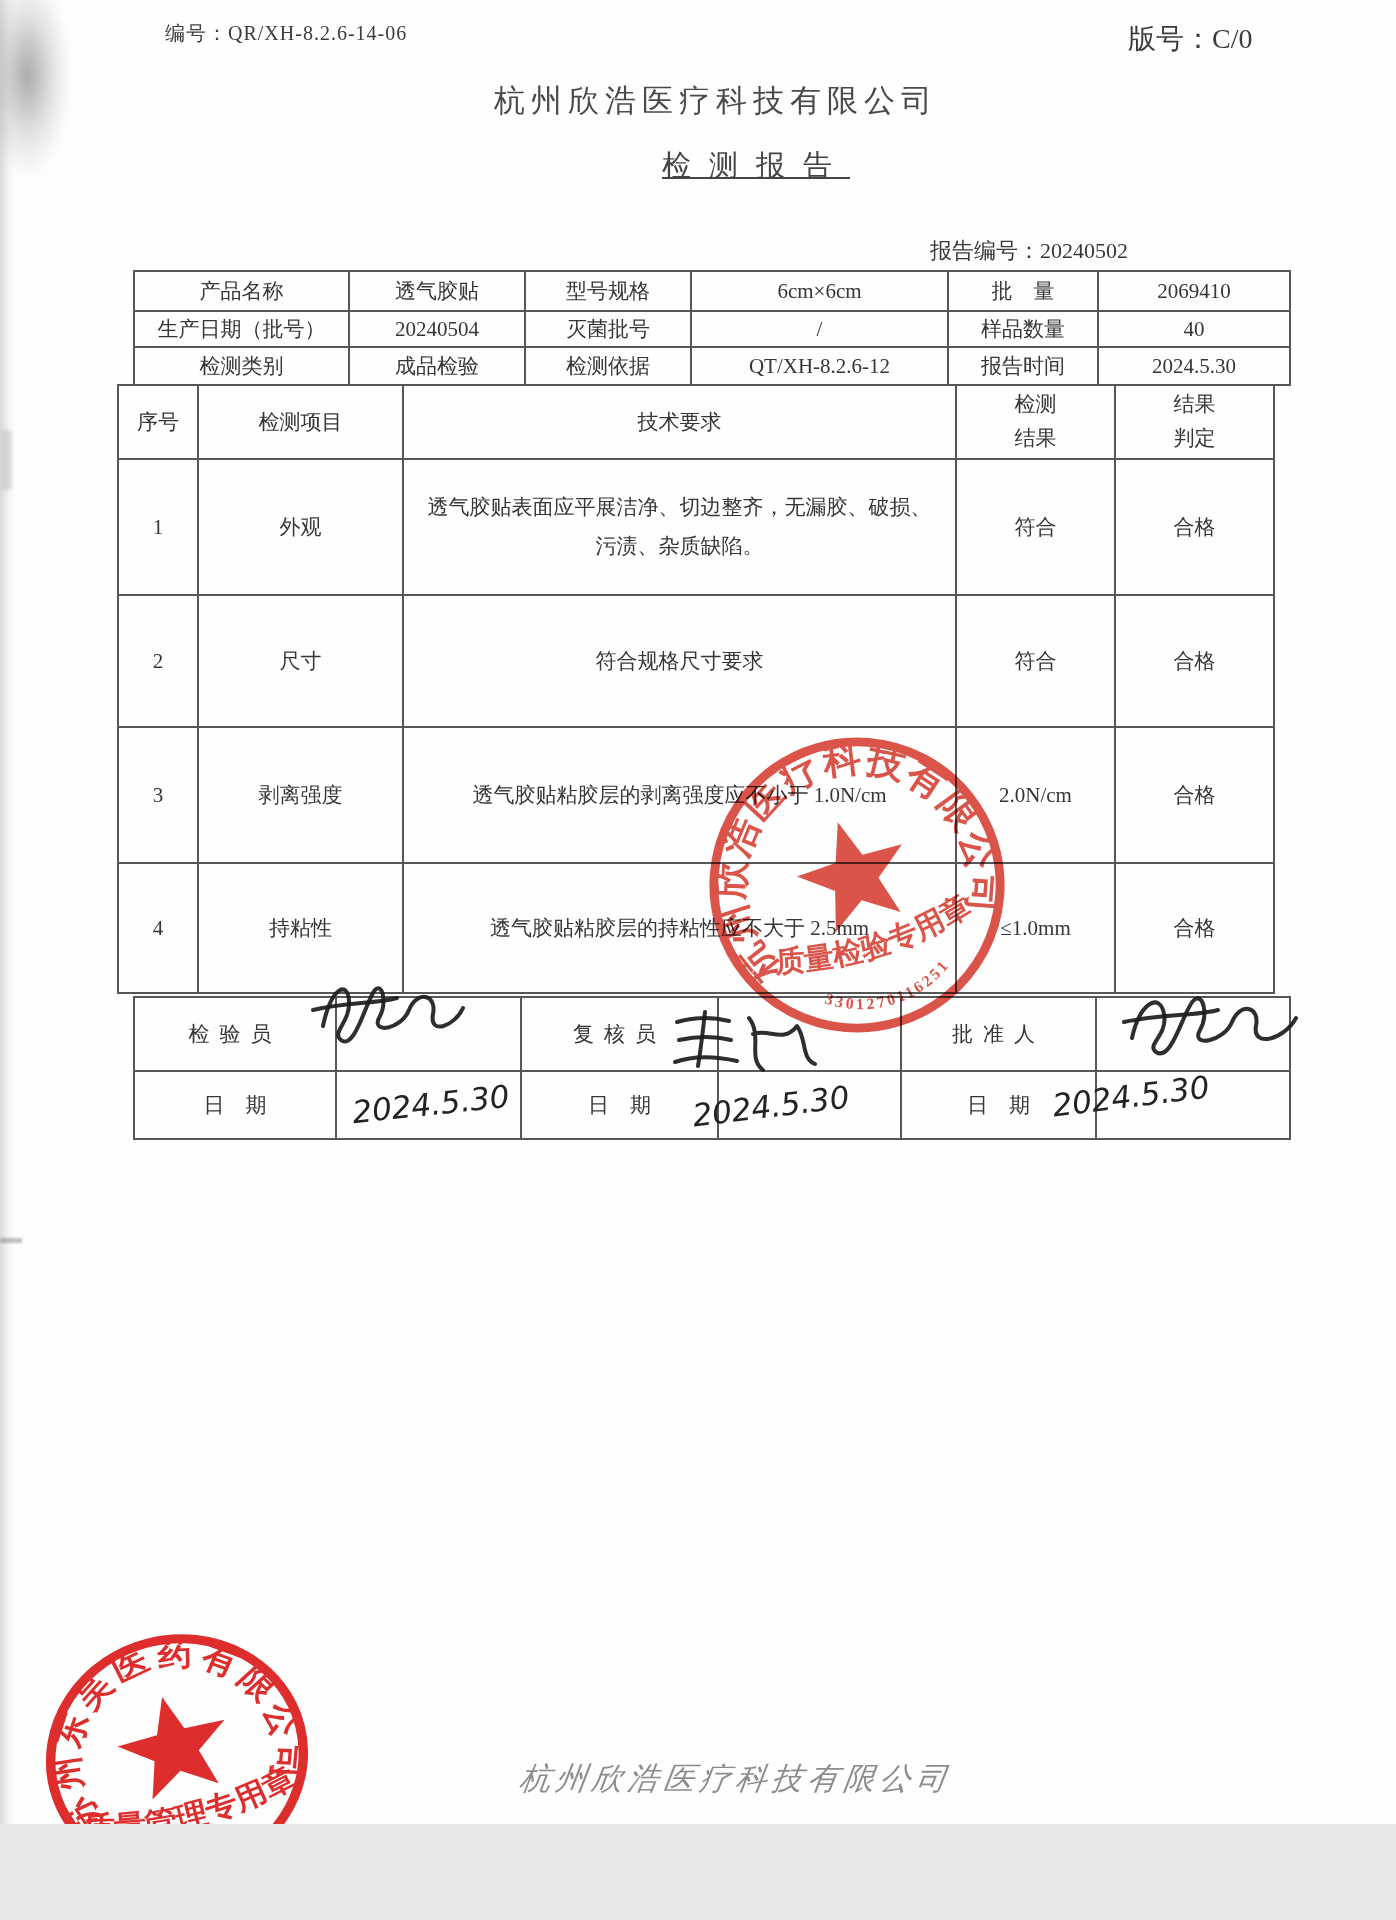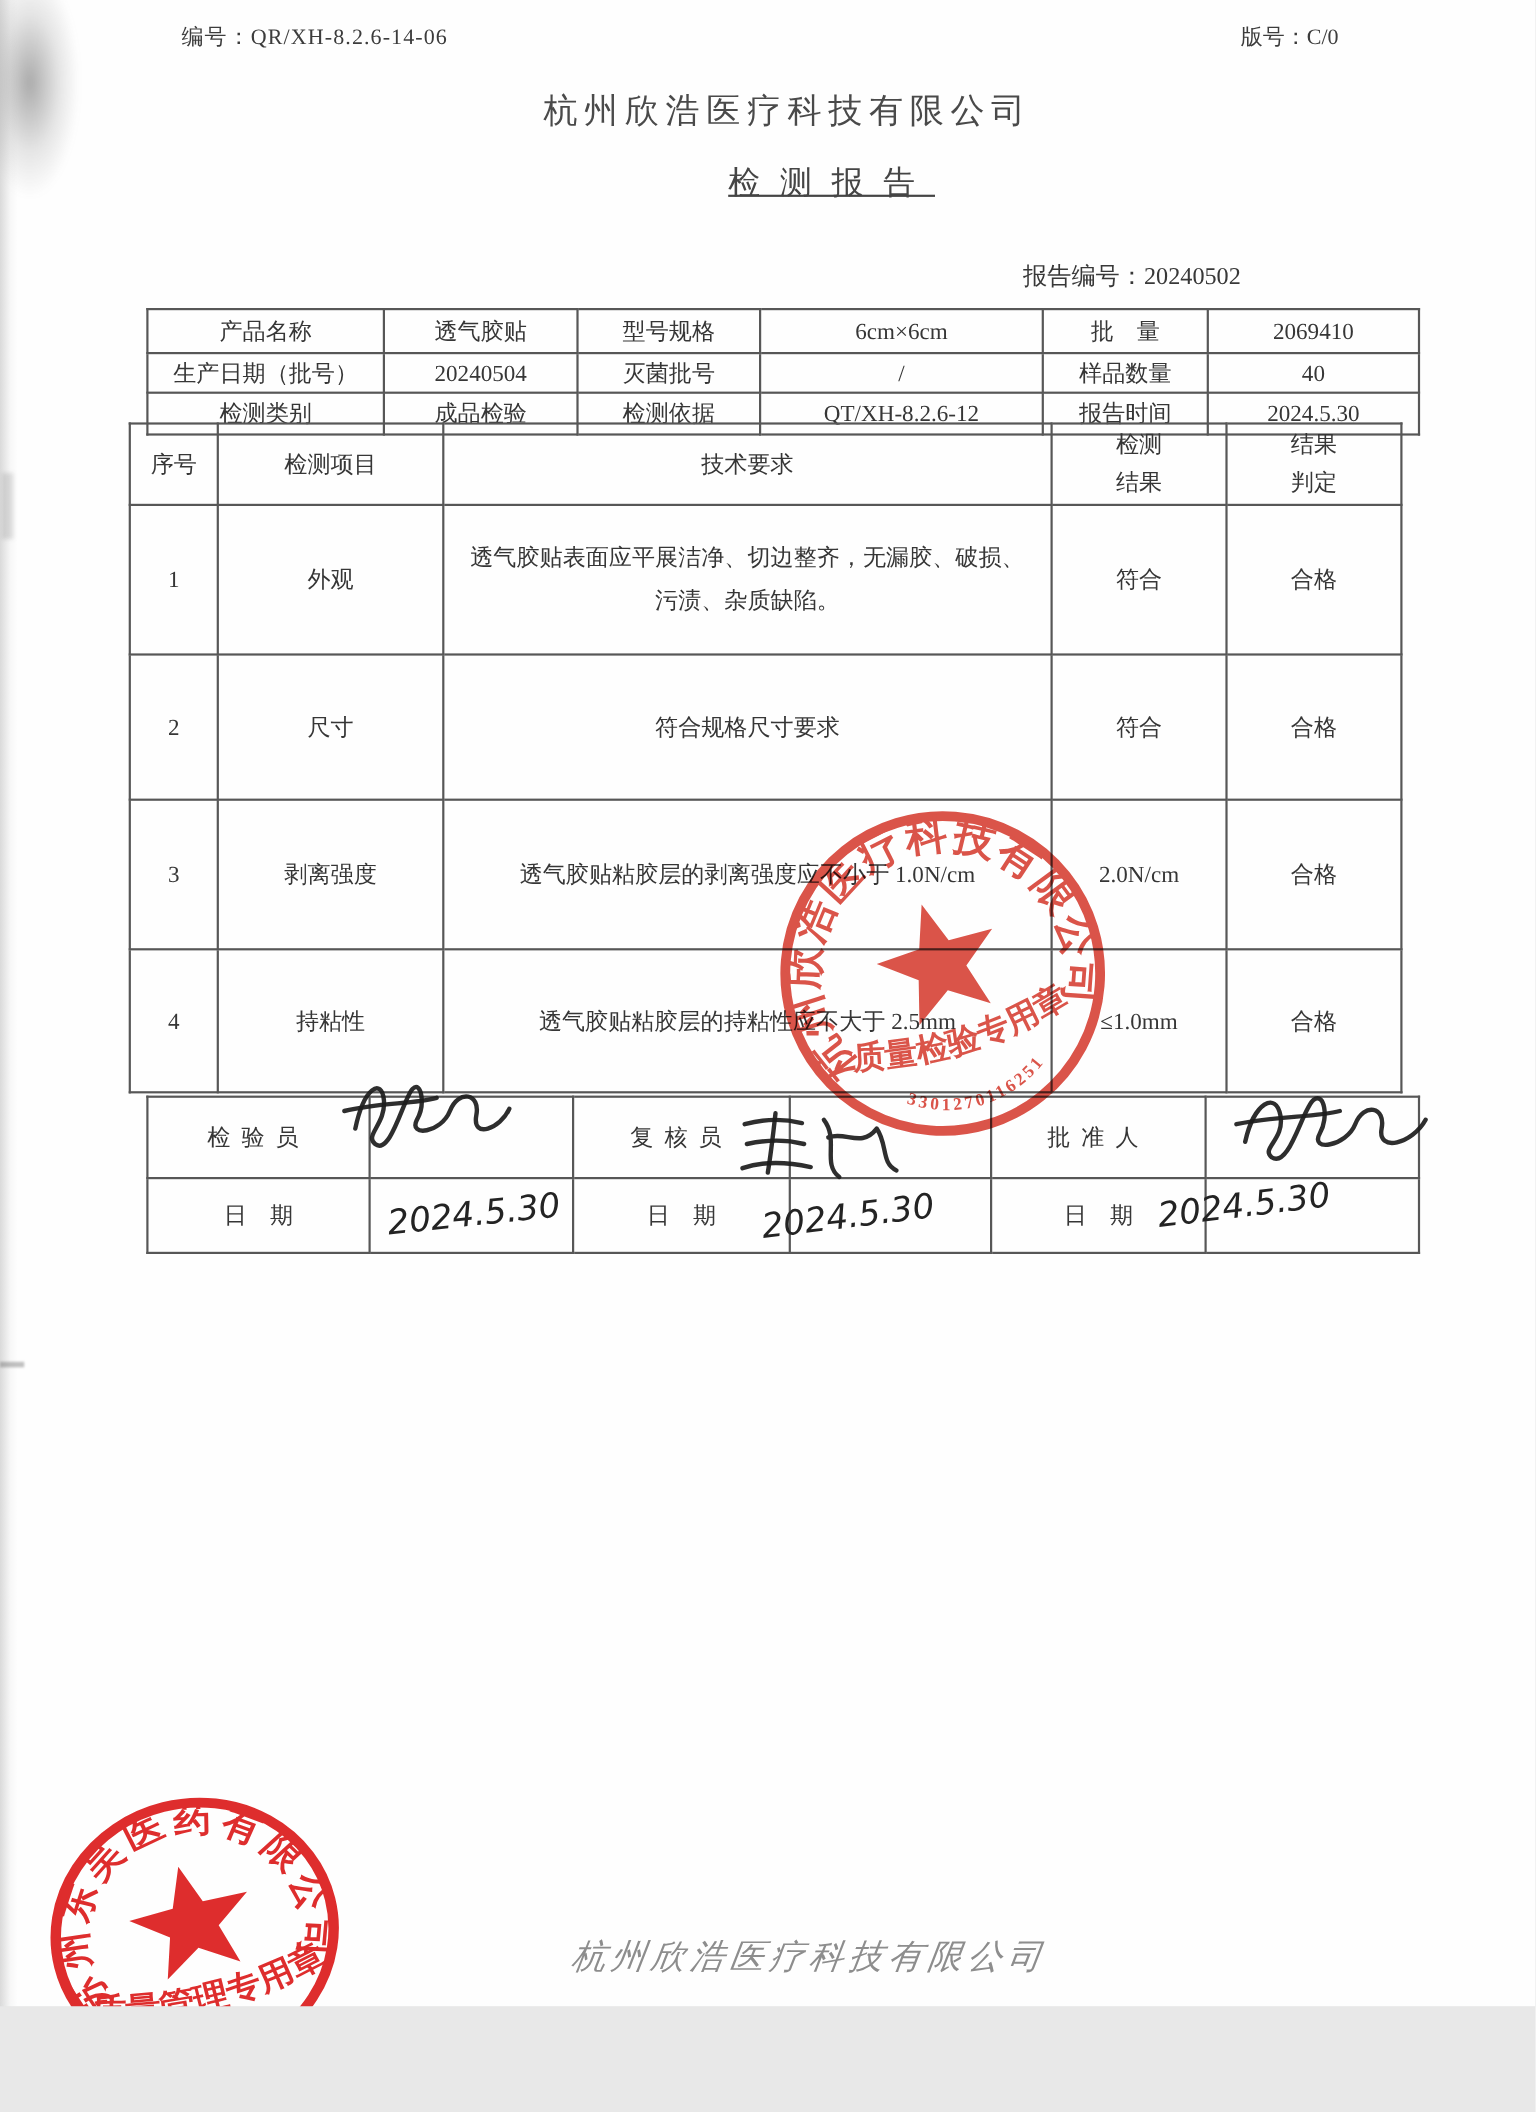--- a/index.html
+++ b/index.html
@@ -14,31 +14,31 @@
     background:linear-gradient(to right,rgba(90,90,90,.22),rgba(120,120,120,.05) 60%,transparent);pointer-events:none;}
   .smudge-tl{position:absolute;left:-18px;top:-30px;width:90px;height:210px;
     background:radial-gradient(closest-side,rgba(70,70,70,.45),rgba(90,90,90,.15) 60%,transparent);
     filter:blur(3px);pointer-events:none;}
   .mark-a{position:absolute;left:0;top:1238px;width:22px;height:5px;background:rgba(80,80,80,.35);filter:blur(1px);}
   .mark-b{position:absolute;left:2px;top:430px;width:10px;height:60px;background:rgba(90,90,90,.18);filter:blur(2px);}
   .scanline{position:absolute;left:95px;top:1866px;width:1120px;height:2px;
     background:repeating-linear-gradient(to right,rgba(60,60,60,.18) 0 40px,transparent 40px 70px);}
   
   .doc-no{position:absolute;left:165px;top:20px;font-size:20px;letter-spacing:1px;color:#3c3c3c;white-space:nowrap;}
-  .version{position:absolute;left:1128px;top:20px;font-size:20px;color:#3c3c3c;white-space:nowrap;}
+  .version{position:absolute;left:1128px;top:20px;font-size:28px;color:#3c3c3c;white-space:nowrap;}
   .company-title{position:absolute;left:50%;top:80px;transform:translateX(-50%) translateX(18px);
     font-size:31px;letter-spacing:6px;color:#4a4a4a;white-space:nowrap;}
   .report-title{position:absolute;left:50%;top:146px;transform:translateX(-50%) translateX(58px);
     font-size:29px;letter-spacing:18px;color:#454545;white-space:nowrap;text-decoration:underline;}
   .report-no{position:absolute;left:930px;top:236px;font-size:22px;color:#383838;white-space:nowrap;}
   
   table{border-collapse:collapse;table-layout:fixed;}
   td{border:2px solid #575757;text-align:center;vertical-align:middle;
      font-size:21px;color:#363636;padding:0;overflow:hidden;}
-  .t-info{position:absolute;left:133px;top:280px;width:1156px;}
+  .t-info{position:absolute;left:133px;top:270px;width:1156px;}
   .t-test{position:absolute;left:117px;top:384px;width:1156px;}
   .t-sign{position:absolute;left:133px;top:996px;width:1156px;}
   .req{text-align:center;padding:6px 18px;line-height:1.85;}
   .two-line{white-space:pre-line;line-height:1.6;}
   .sp{letter-spacing:10px;}
   
   .hw{position:absolute;font-family:"DejaVu Sans",sans-serif;font-style:italic;
       font-size:31px;color:#232323;white-space:nowrap;z-index:7;}
   .sig{position:absolute;z-index:7;}
   .sig path{fill:none;stroke:#1c1c1c;stroke-width:4;stroke-linecap:round;stroke-linejoin:round;opacity:.92;}

